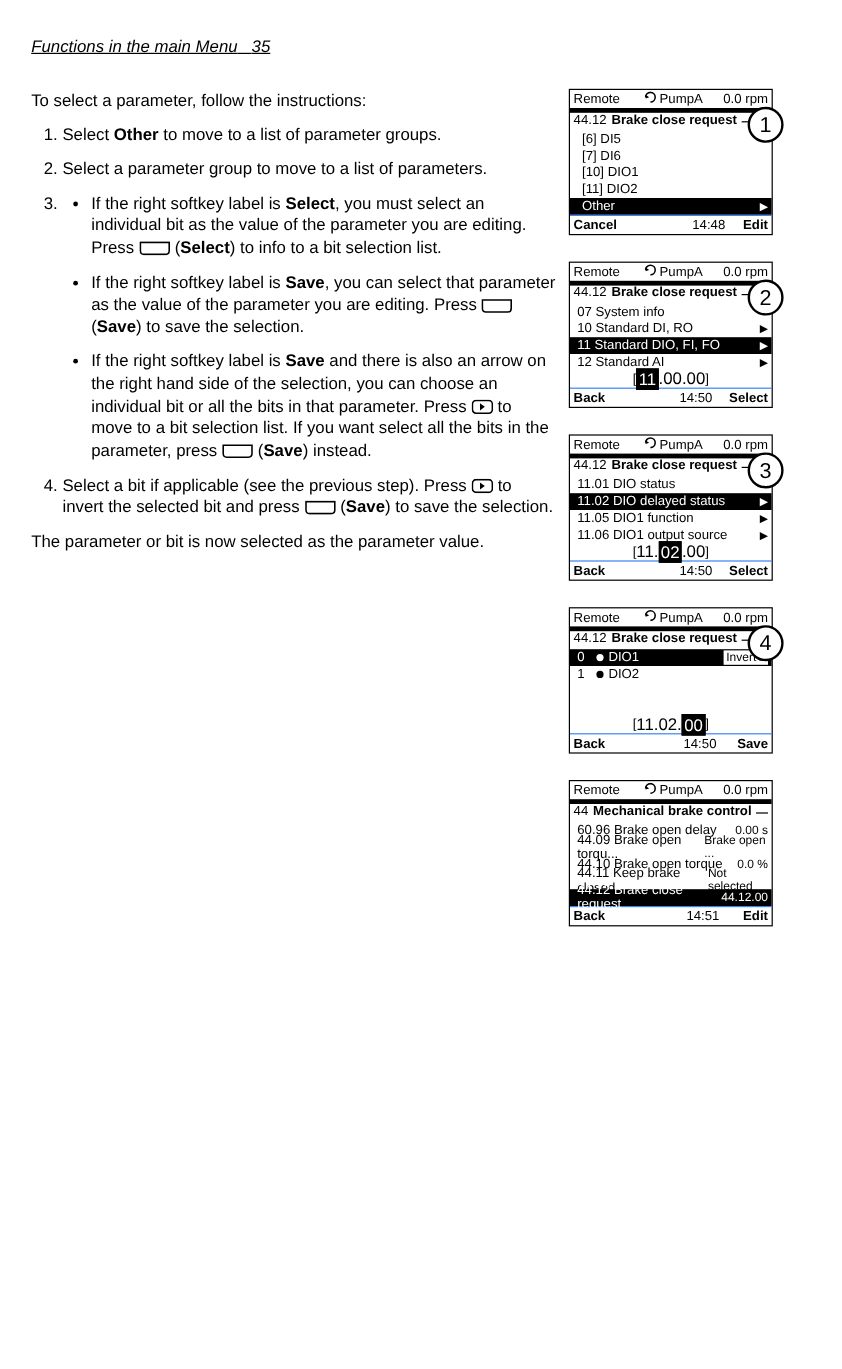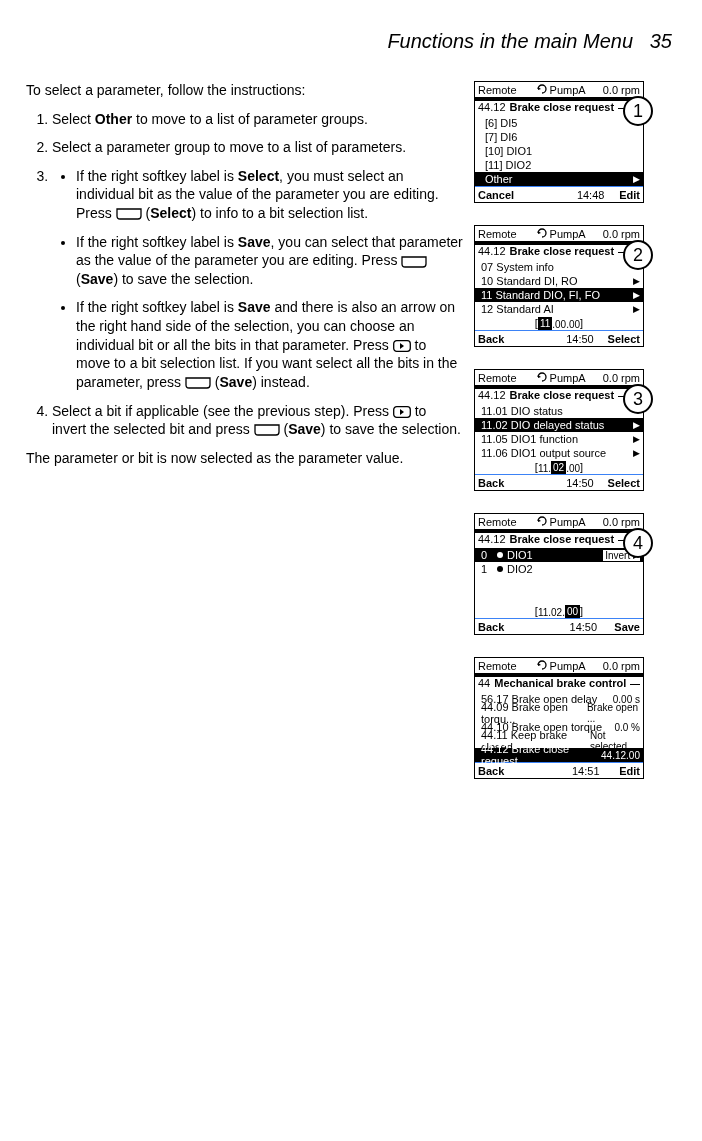--- a/index.html
+++ b/index.html
@@ -8,24 +8,24 @@
     font-family: Arial, Helvetica, sans-serif;
     font-size: 14px;
     width: 702px;
     background: #fff;
     color: #000;
   }
   .page {
     padding: 30px 30px 30px 26px;
   }
   .header-line {
-    text-align: right;
     font-style: italic;
-    font-size: 20px;
+    font-size: 14px;
     margin-bottom: 28px;
+    text-decoration: underline;
   }
   .content {
     display: flex;
     align-items: flex-start;
   }
   .left-col {
     width: 438px;
     padding-right: 10px;
     line-height: 1.33;
   }
@@ -120,22 +120,22 @@
     border-radius: 50%;
     background: #fff;
     display: flex;
     align-items: center;
     justify-content: center;
     font-size: 18px;
     font-family: Arial, sans-serif;
   }
   .path-box {
     display:inline-flex;
-    align-items:flex-end;
-    font-size:10px;
+    align-items:flex-start;
+    font-size:14px;
   }
   .path-seg {
     border:1px solid #000;
     padding:0 1px;
     background:#fff;
   }
   .path-seg.hl { background:#000; color:#fff; }
   .invert-box {
     background:#fff;
     color:#000;
@@ -405,21 +405,21 @@
           <span class="spacer"></span>
           <span>0.0 rpm</span>
         </div>
         <div class="title-row">
           <span class="pnum">44</span>
           <b>Mechanical brake control</b>
           <span class="title-underline"></span>
         </div>
         <div class="list-area" id="s5-list">
             <div class="list-item tight">
-              <span>56.17 Brake open delay</span>
+              <span>60.96 Brake open delay</span>
               <span class="val-col">0.00 s</span>
             </div>
             <div class="list-item tight">
               <span>44.09 Brake open torqu...</span>
               <span class="val-col">Brake open ...</span>
             </div>
             <div class="list-item tight">
               <span>44.10 Brake open torque</span>
               <span class="val-col">0.0 %</span>
             </div>

